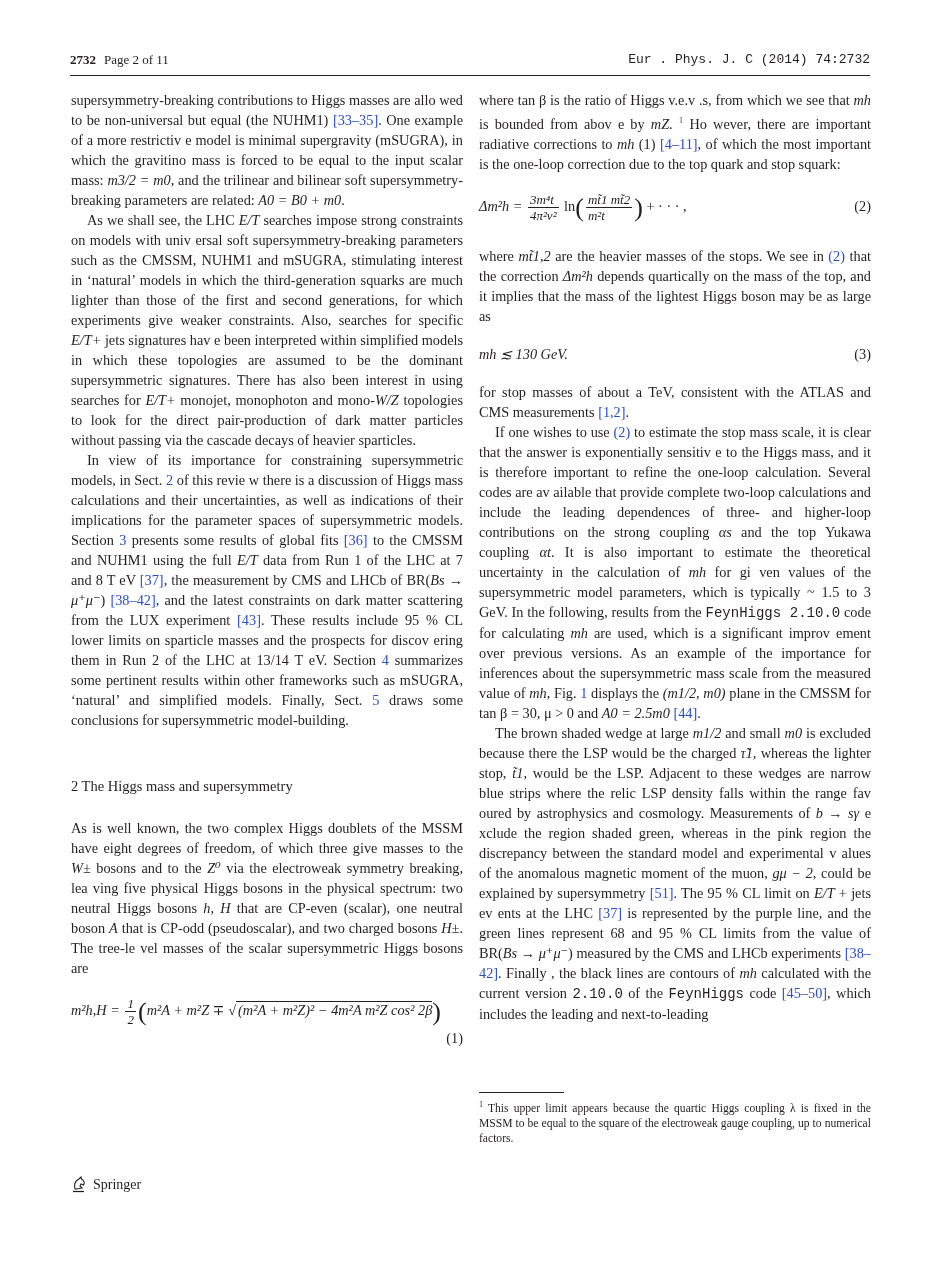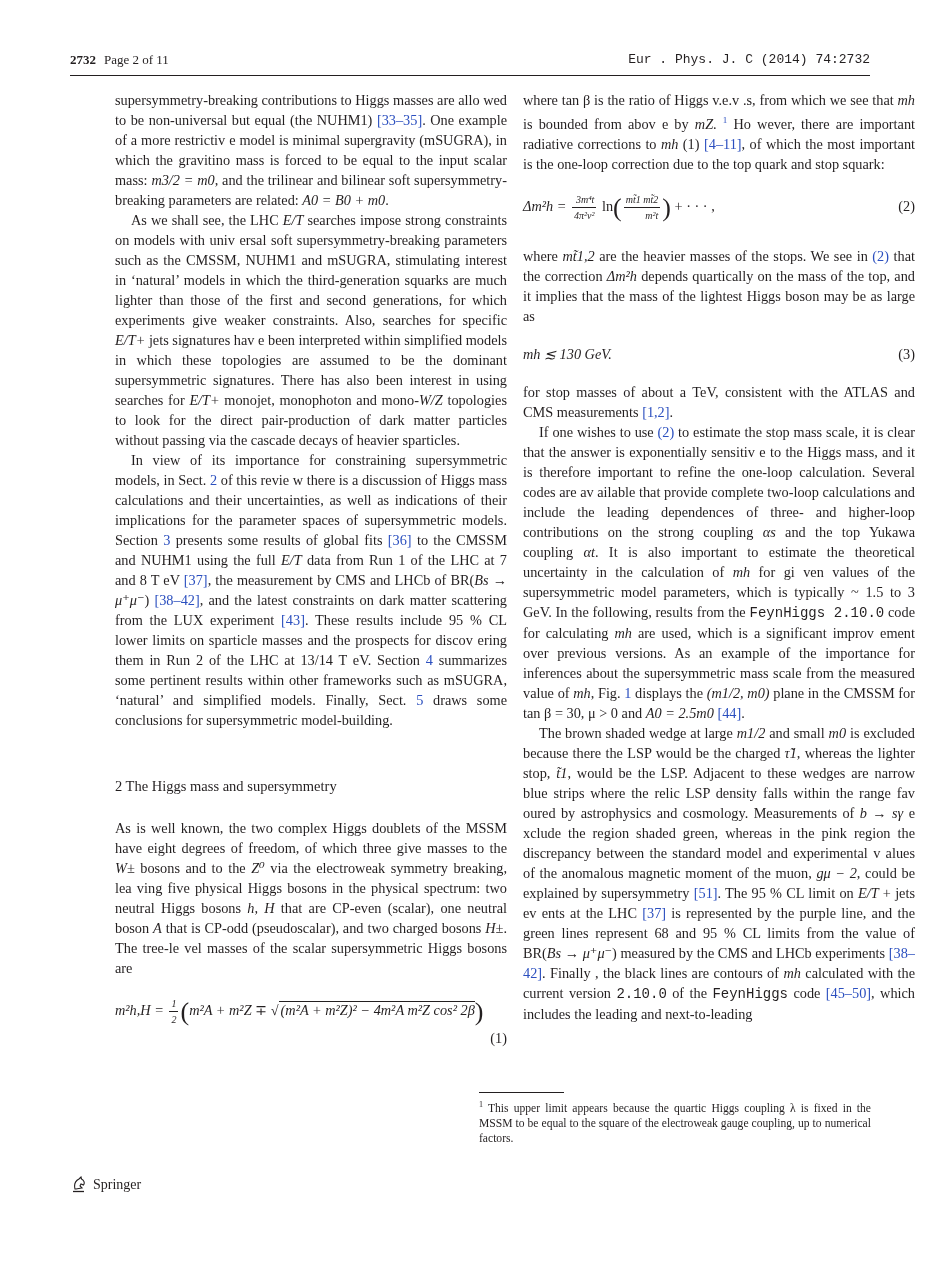--- a/index.html
+++ b/index.html
@@ -16,39 +16,38 @@
   .header .left b { font-weight: bold; margin-right: 8px; }
   .header .right { position: absolute; right: 0; top: 0; font-family: Liberation Mono, monospace; }
   .header-rule {
     position: absolute; left: 70px; top: 75px; width: 800px; height: 0;
     border-top: 1.3px solid #231f20;
   }
   .col {
     position: absolute; top: 90px; width: 392px;
     font-size: 14.3px; line-height: 20px; text-align: justify;
     hyphens: manual;
-    margin-left: 44px;
   }
   .col.left { left: 71px; }
   .col.right { left: 479px; }
   .col p { margin: 0; }
   .col p.indent { text-indent: 16px; }
   .link { color: #2b4fbf; }
   .mono { font-family: Liberation Mono, monospace; font-size: 14px; }
   i.m { font-style: italic; }
   h2.section {
     font-size: 14.5px; font-weight: normal; margin: 46px 0 22px 0; line-height: 20px;
   }
   .eq {
     position: relative; margin: 14px 0 14px 0; height: 36px; text-align: left;
     font-style: italic; font-size: 14.3px;
   }
   .eq .num { position: absolute; right: 0; top: 8px; font-style: normal; }
   .eq .body { position: absolute; left: 0; top: 4px; white-space: nowrap; }
-  .frac { display: inline-block; vertical-align: middle; text-align: right; font-size: 10px; line-height: 15px; margin: 0 2px; }
+  .frac { display: inline-block; vertical-align: middle; text-align: left; font-size: 13px; line-height: 15px; margin: 0 2px; }
   .frac .n { display: block; border-bottom: 1px solid #231f20; padding: 0 2px; }
   .frac .d { display: block; padding: 0 2px; }
   .big { font-size: 26px; font-style: normal; vertical-align: middle; font-weight: 300; }
   .eq1 { height: 56px; }
   .eq1 .num { top: 36px; }
   .sqrt { border-top: 1px solid #231f20; padding-left: 2px; }
   .footnote-rule {
     position: absolute; left: 479px; top: 1092px; width: 85px; border-top: 1px solid #231f20;
   }
   .footnote {

